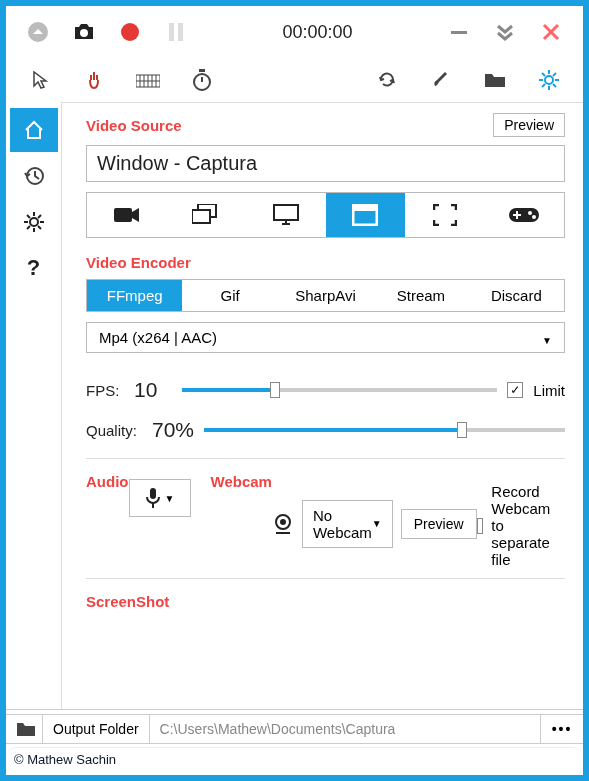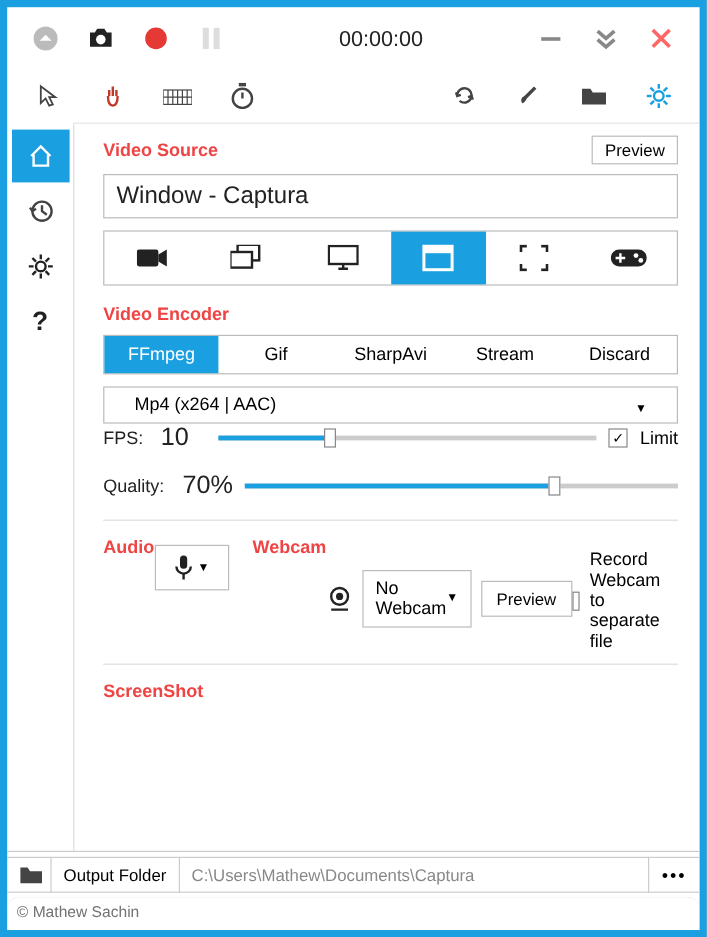--- a/index.html
+++ b/index.html
@@ -18,21 +18,21 @@
 .sec-head { display: flex; align-items: center; justify-content: space-between; margin-bottom: 8px; }
 .sec-title { font-weight: 600; font-size: 15px; color: #ef4444; }
 .btn-small { border: 1px solid #bbb; background: #fff; padding: 3px 10px; font-size: 14px; cursor: pointer; }
 .src-box { border: 1px solid #bbb; padding: 6px 10px; font-size: 20px; color: #222; margin-bottom: 10px; }
 .src-row { display: flex; border: 1px solid #bbb; margin-bottom: 16px; }
 .src-btn { flex: 1; height: 44px; display: flex; align-items: center; justify-content: center; cursor: pointer; }
 .src-btn.active { background: #1a9fe0; }
 .enc-tabs { display: flex; border: 1px solid #bbb; margin-bottom: 10px; }
 .enc-tab { flex: 1; padding: 7px 0; text-align: center; font-size: 15px; cursor: pointer; }
 .enc-tab.active { background: #1a9fe0; color: #fff; }
-.dropdown { border: 1px solid #bbb; padding: 6px 25px; font-size: 15px; display: flex; justify-content: space-between; align-items: flex-end; cursor: pointer; margin-bottom: 0; }
+.dropdown { border: 1px solid #bbb; padding: 6px 12px; font-size: 15px; display: flex; justify-content: space-between; align-items: flex-end; cursor: pointer; margin-bottom: 25px; }
 .slider-row { display: flex; align-items: center; gap: 10px; margin-bottom: 16px; }
 .slider-label { font-size: 15px; color: #222; min-width: 38px; }
 .slider-val { font-size: 21px; color: #222; min-width: 38px; }
 .slider { flex: 1; height: 20px; position: relative; }
 .slider-track { position: absolute; top: 8px; left: 0; right: 0; height: 4px; background: #ccc; }
 .slider-fill { position: absolute; top: 8px; left: 0; height: 4px; background: #1a9fe0; }
 .slider-thumb { position: absolute; top: 2px; width: 10px; height: 16px; background: #fff; border: 1px solid #888; }
 .check { width: 16px; height: 16px; border: 1px solid #888; display: inline-flex; align-items: center; justify-content: center; font-size: 12px; }
 .divider { border-top: 1px solid #ddd; margin: 10px 0 14px; }
 .aw-row { display: flex; gap: 20px; }
@@ -42,21 +42,21 @@
 .wc-dd { flex: 1; border: 1px solid #bbb; padding: 6px 10px; display: flex; justify-content: space-between; align-items: center; cursor: pointer; font-size: 15px; }
 .wc-check-row { display: flex; align-items: center; gap: 8px; margin-top: 10px; font-size: 15px; }
 .ss-row { display: flex; align-items: center; gap: 14px; margin-top: 8px; }
 .ss-circle { width: 38px; height: 38px; border-radius: 50%; border: 1.5px solid #1a9fe0; display: flex; align-items: center; justify-content: center; cursor: pointer; }
 .ss-pill { border: 1px solid #bbb; border-radius: 18px; padding: 7px 16px; font-size: 15px; cursor: pointer; }
 .footer1 { height: 38px; border-top: 1px solid #ccc; display: flex; align-items: center; }
 .footer1 .fld { border: 1px solid #ccc; height: 30px; display: flex; align-items: center; padding: 0 10px; font-size: 14px; }
 .footer1 .lbl { border-left: none; }
 .footer1 .path { flex: 1; color: #888; border-left: none; }
 .footer1 .dots { width: 42px; justify-content: center; border-left: none; border-right: none; cursor: pointer; font-weight: bold; letter-spacing: 2px; }
-.footer2 { height: 28px; padding: 4px 8px; font-size: 13px; color: #737373; border-top: 1px solid #eee; border-radius: 10px; }
+.footer2 { height: 28px; padding: 4px 8px; font-size: 13px; color: #0f172a; border-top: 1px solid #eee; border-radius: 10px; }
 .caret { font-size: 10px; }
 </style>
 </head>
 <body>
 
 <div class="window">
 
   <div class="titlebar">
     <div class="ico-btn">
       <svg width="22" height="22">

